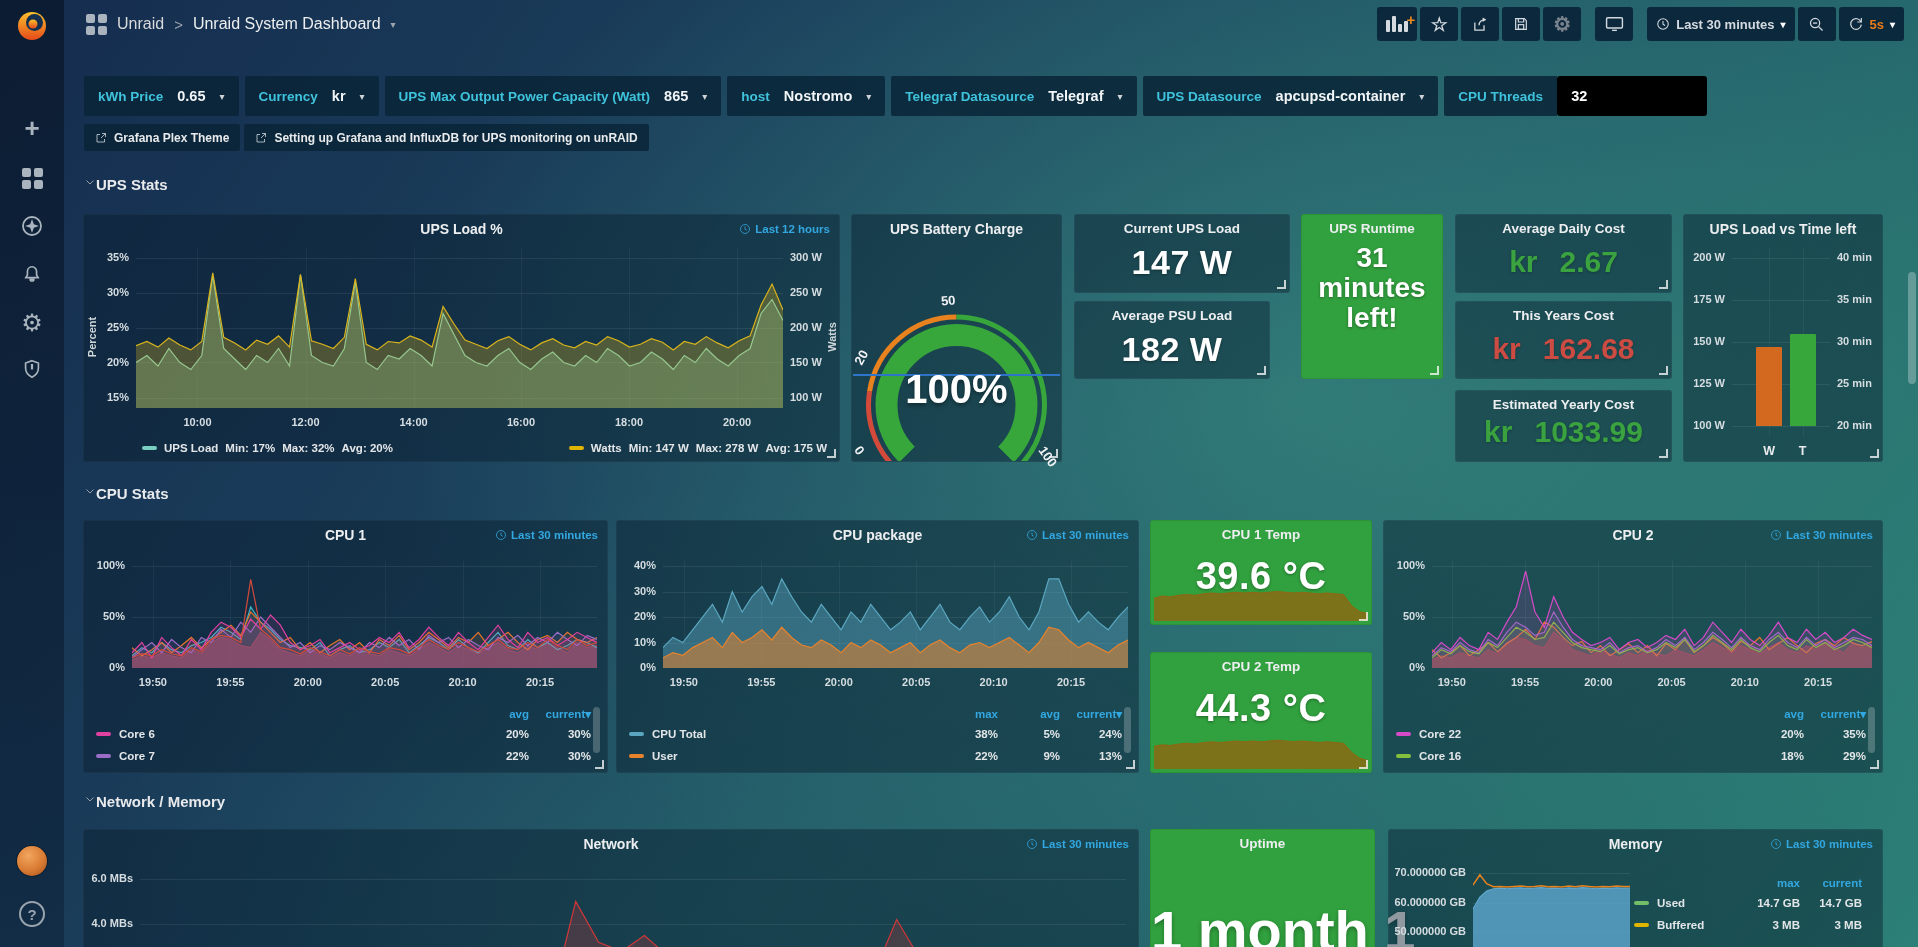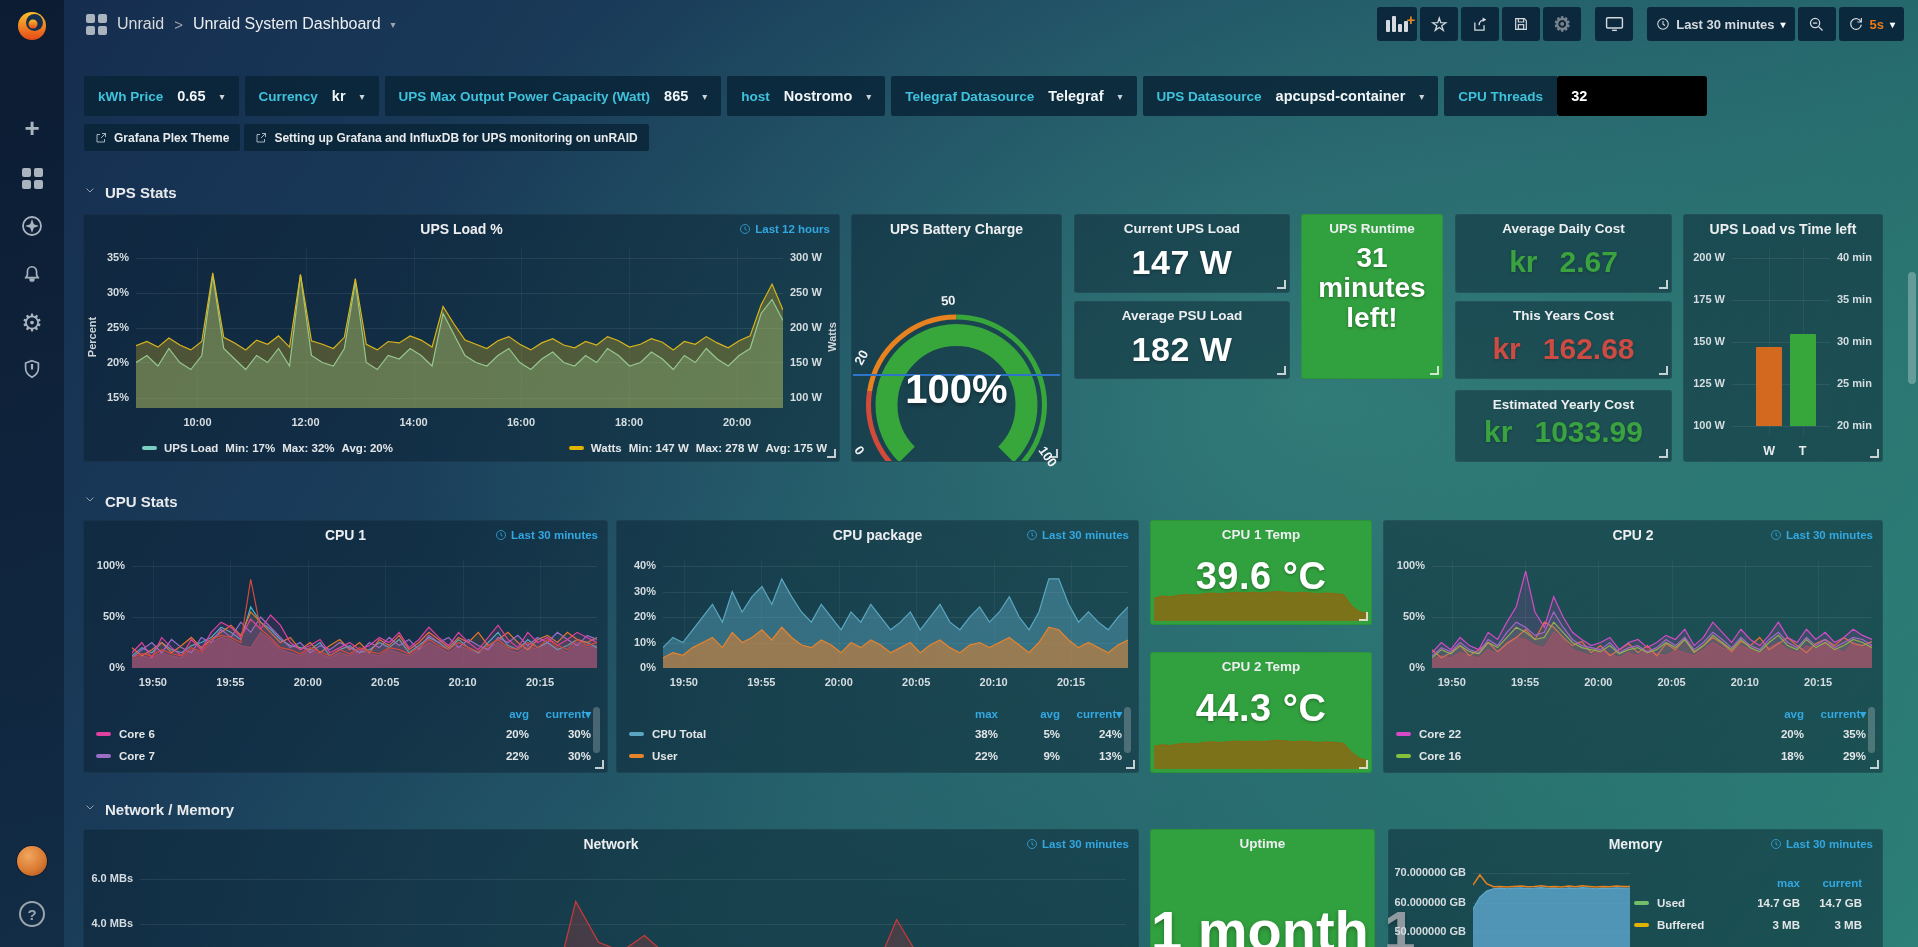--- a/index.html
+++ b/index.html
@@ -41,21 +41,21 @@
   .v-label{color:#3fc3dc;font-size:13.5px;font-weight:bold;white-space:nowrap;}
   .v-value{color:#f2f5f7;font-size:14.5px;font-weight:bold;white-space:nowrap;}
   .pill .caret{color:#cfd4d9;}
   .var-input{height:40px;width:150px;background:#000;border:none;border-radius:3px;color:#fff;font-size:14.5px;font-weight:bold;padding:0 14px;font-family:"Liberation Sans",sans-serif;outline:none;}
   .threads-wrap{display:flex;}
   .threads-wrap .pill{border-radius:2px 0 0 2px;}
   .links{position:absolute;left:84px;top:124px;display:flex;gap:4px;z-index:3;}
   .link-pill{height:27px;background:rgba(9,37,55,.85);border-radius:2px;display:flex;align-items:center;gap:7px;padding:0 11px;font-size:12px;font-weight:bold;color:#e8eaec;cursor:pointer;}
   .link-pill svg{stroke:#cfd4d9;fill:none;stroke-width:1.6;}
   
-  .sect{position:absolute;left:84px;display:flex;align-items:flex-start;gap:9px;font-size:15px;font-weight:bold;color:#e8eaec;cursor:pointer;z-index:3;margin-top:8px;}
+  .sect{position:absolute;left:84px;display:flex;align-items:flex-start;font-size:15px;font-weight:bold;color:#e8eaec;cursor:pointer;z-index:3;}
   .sect svg{stroke:#9aa0a8;fill:none;stroke-width:2;}
   
   .panel{position:absolute;background:rgba(8,28,44,.45);border:1px solid rgba(255,255,255,.035);border-radius:3px;}
   .panel::after{content:"";position:absolute;right:3px;bottom:3px;width:7px;height:7px;border-right:2px solid rgba(255,255,255,.75);border-bottom:2px solid rgba(255,255,255,.75);}
   .panel.green{background:#31a03e;border-color:rgba(0,0,0,.08);}
   .p-head{height:28px;display:flex;align-items:center;justify-content:center;position:relative;font-weight:bold;font-size:14px;color:#eceef0;}
   .p-time{position:absolute;right:9px;top:8px;color:#33a7e0;font-size:11.5px;font-weight:bold;display:flex;gap:4px;align-items:center;cursor:pointer;}
   .p-time svg{stroke:#33a7e0;fill:none;stroke-width:1.6;}
   .plot{position:absolute;left:0;right:0;}
   .parea{position:absolute;overflow:hidden;}
@@ -387,21 +387,21 @@
         <span class="glabel" style="left: 184.567px; top: 206px; transform: rotate(55deg);">100</span>
       </div>
     <div class="blue-line"></div>
     <div class="gauge-value">100%</div>
   </div>
 
   <div class="panel" style="left:1074px;top:214px;width:216px;height:79px">
     <div class="stat-title">Current UPS Load</div>
     <div class="stat-value">147 W</div>
   </div>
-  <div class="panel" style="left:1074px;top:301px;width:216px;height:78px">
+  <div class="panel" style="left:1074px;top:301px;width:196px;height:78px">
     <div class="stat-title">Average PSU Load</div>
     <div class="stat-value">182 W</div>
   </div>
   <div class="panel green" style="left:1301px;top:214px;width:142px;height:165px">
     <div class="stat-title">UPS Runtime</div>
     <div class="runtime-value">31 minutes left!</div>
   </div>
   <div class="panel" style="left:1455px;top:214px;width:217px;height:79px">
     <div class="stat-title">Average Daily Cost</div>
     <div class="cost-row cg">

